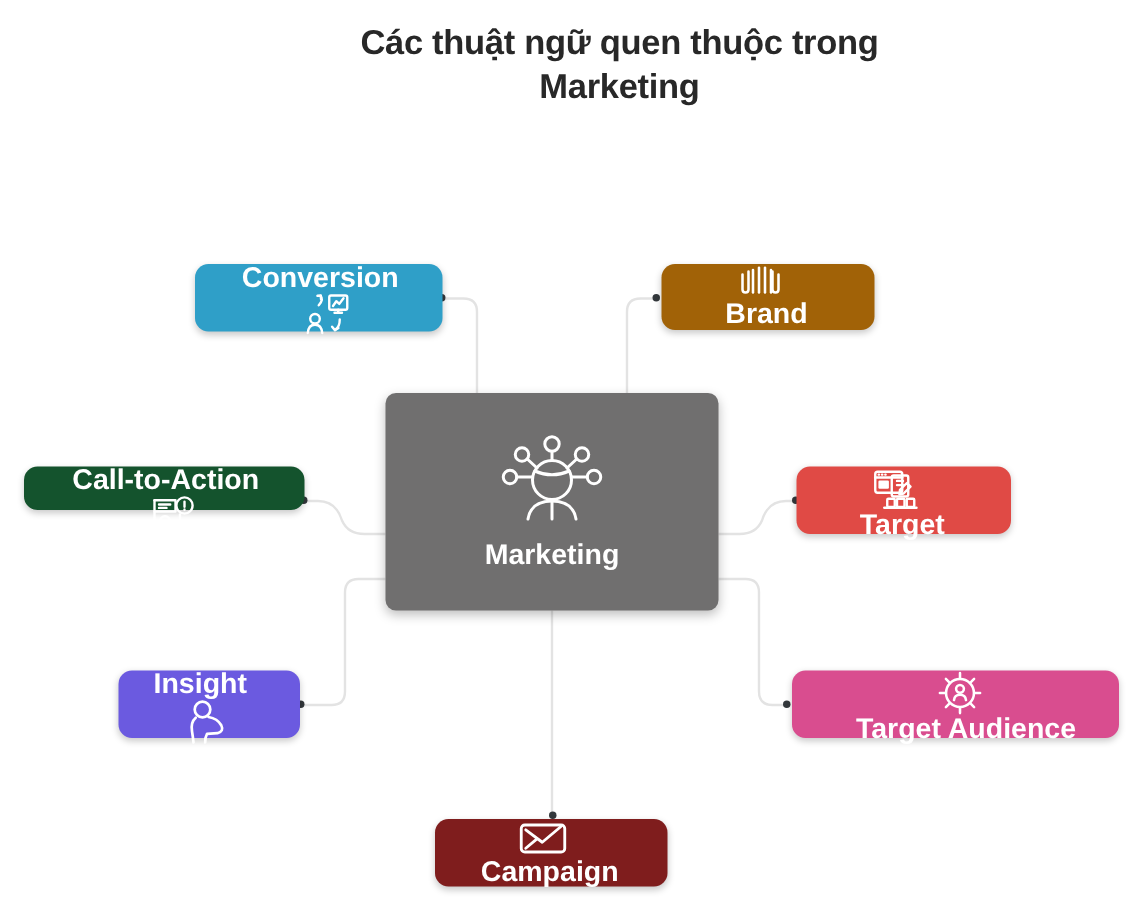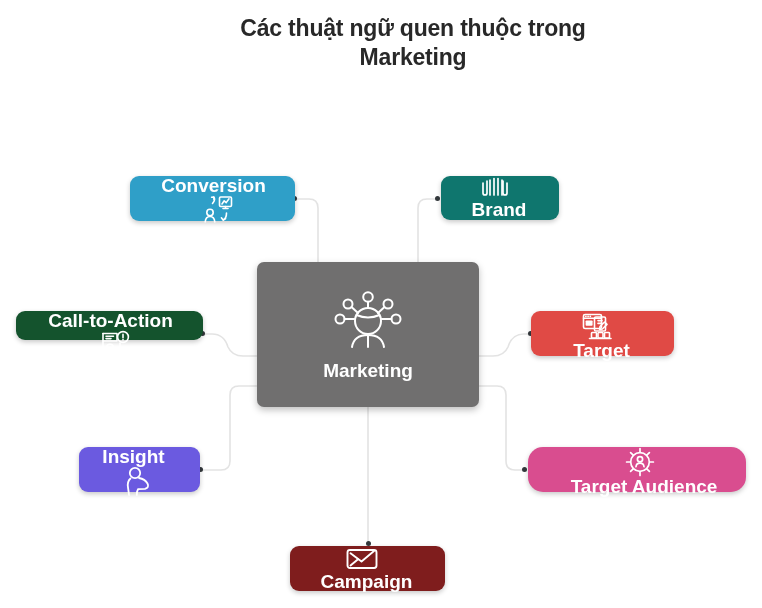--- a/index.html
+++ b/index.html
@@ -177,21 +177,21 @@
 
         <path d="M9.5 8.5 Q13 4.5 10.6 2.2"></path>
         <path d="M8.6 2.2 L10.9 2 L11 4.4"></path>
 
         <path d="M23.5 18 Q23.5 23 20.5 24.8"></path>
         <path d="M18.4 22.8 L20.3 25.2 L22.6 23.6"></path>
       </svg>
     </span>
   </div>
 
-  <div class="node icon-left" id="node-brand" style="left: 441px; top: 176px; width: 118px; height: 44px; background: #0f766e; padding-left: 12px; padding-right: 14px;">
+  <div class="node icon-left" id="node-brand" style="left: 441px; top: 176px; width: 142px; height: 44px; background: #a16207; padding-left: 12px; padding-right: 14px;">
     <span class="node-icon">
       <svg width="28" height="24" viewBox="0 0 28 24" fill="none" stroke="#ffffff" stroke-width="1.7" stroke-linecap="round" stroke-linejoin="round">
         <path d="M2 7 L2 17 Q2 19 4 19 Q6 19 6 17 L6 5"></path>
         <path d="M9 4 L9 19"></path>
         <path d="M13 2.5 L13 19"></path>
         <path d="M17 2.5 L17 19"></path>
         <path d="M21 4 L21 19"></path>
         <path d="M26 7 L26 17 Q26 19 24 19 Q22 19 22 17 L22 5"></path>
       </svg>
     </span>
@@ -245,21 +245,21 @@
     <span class="label">Insight</span>
     <span class="node-icon">
       <svg width="28" height="30" viewBox="0 0 28 30" fill="none" stroke="#ffffff" stroke-width="1.8" stroke-linecap="round" stroke-linejoin="round">
         <circle cx="11" cy="7" r="5.2"></circle>
         <path d="M6.5 12.5 Q3 15.5 4 21.5 Q4.7 26 5 29"></path>
         <path d="M15 12 Q21 13 23.5 17.5 Q25.5 21.5 21 22.8 L14 23.2 Q12.5 26 12.8 29"></path>
       </svg>
     </span>
   </div>
 
-  <div class="node icon-left" id="node-target-audience" style="left: 528px; top: 447px; width: 218px; height: 45px; background: rgb(217, 77, 143); padding-left: 28px; padding-right: 14px; border-radius: 15px;">
+  <div class="node icon-left" id="node-target-audience" style="left: 528px; top: 447px; width: 218px; height: 45px; background: rgb(217, 77, 143); padding-left: 28px; padding-right: 14px;">
     <span class="node-icon">
       <svg width="30" height="30" viewBox="0 0 30 30" fill="none" stroke="#ffffff" stroke-width="1.7" stroke-linecap="round" stroke-linejoin="round">
         <circle cx="15" cy="15" r="9.3"></circle>
 
         <circle cx="15" cy="12.2" r="2.6"></circle>
         <path d="M11 19.7 Q11.3 16.1 15 16.1 Q18.7 16.1 19 19.7"></path>
 
         <path d="M15 1.6 L15 5.2 M15 24.8 L15 28.4 M1.6 15 L5.2 15 M24.8 15 L28.4 15"></path>
         <path d="M5.6 5.6 L8.2 8.2 M24.4 5.6 L21.8 8.2 M5.6 24.4 L8.2 21.8 M24.4 24.4 L21.8 21.8"></path>
       </svg>

